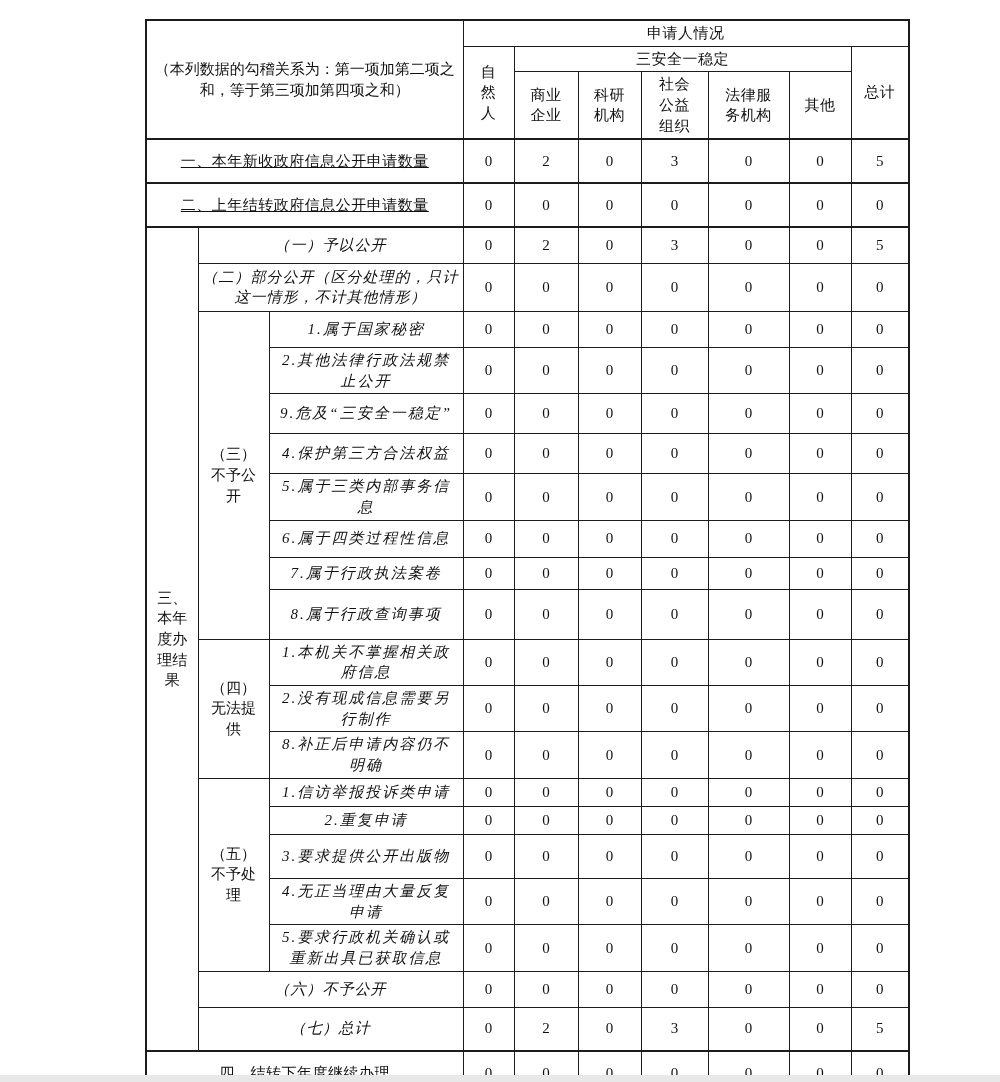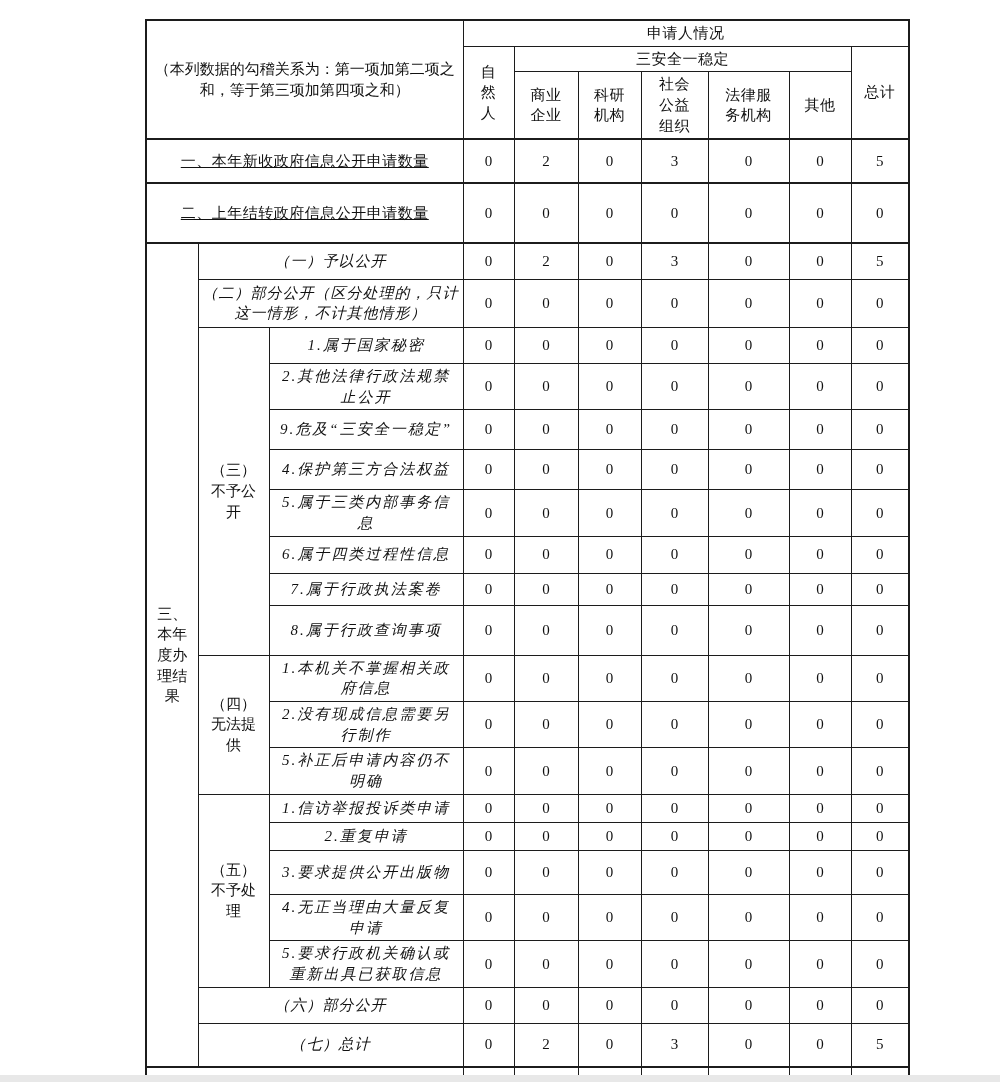--- a/index.html
+++ b/index.html
@@ -100,21 +100,21 @@
         <td class="lbl-main" colspan="3">一、本年新收政府信息公开申请数量</td>
         <td class="v">0</td>
         <td class="v">2</td>
         <td class="v">0</td>
         <td class="v">3</td>
         <td class="v">0</td>
         <td class="v">0</td>
         <td class="v">5</td>
       </tr>
 
-      <tr class="sep" style="height:60px">
+      <tr class="sep" style="height:44px">
         <td class="lbl-main" colspan="3">二、上年结转政府信息公开申请数量</td>
         <td class="v">0</td>
         <td class="v">0</td>
         <td class="v">0</td>
         <td class="v">0</td>
         <td class="v">0</td>
         <td class="v">0</td>
         <td class="v">0</td>
       </tr>
 
@@ -238,21 +238,21 @@
         <td class="lbl-item">2.没有现成信息需要另行制作</td>
         <td class="v">0</td>
         <td class="v">0</td>
         <td class="v">0</td>
         <td class="v">0</td>
         <td class="v">0</td>
         <td class="v">0</td>
         <td class="v">0</td>
       </tr>
       <tr style="height:45px">
-        <td class="lbl-item">5.补正后申请内容仍不明确</td>
+        <td class="lbl-item">8.补正后申请内容仍不明确</td>
         <td class="v">0</td>
         <td class="v">0</td>
         <td class="v">0</td>
         <td class="v">0</td>
         <td class="v">0</td>
         <td class="v">0</td>
         <td class="v">0</td>
       </tr>
 
       <tr style="height:28px">
@@ -301,21 +301,21 @@
         <td class="v">0</td>
         <td class="v">0</td>
         <td class="v">0</td>
         <td class="v">0</td>
         <td class="v">0</td>
         <td class="v">0</td>
         <td class="v">0</td>
       </tr>
 
       <tr style="height:36px">
-        <td class="lbl-sub-center" colspan="2">（六）部分公开</td>
+        <td class="lbl-sub-center" colspan="2">（六）不予公开</td>
         <td class="v">0</td>
         <td class="v">0</td>
         <td class="v">0</td>
         <td class="v">0</td>
         <td class="v">0</td>
         <td class="v">0</td>
         <td class="v">0</td>
       </tr>
 
       <tr style="height:44px">

